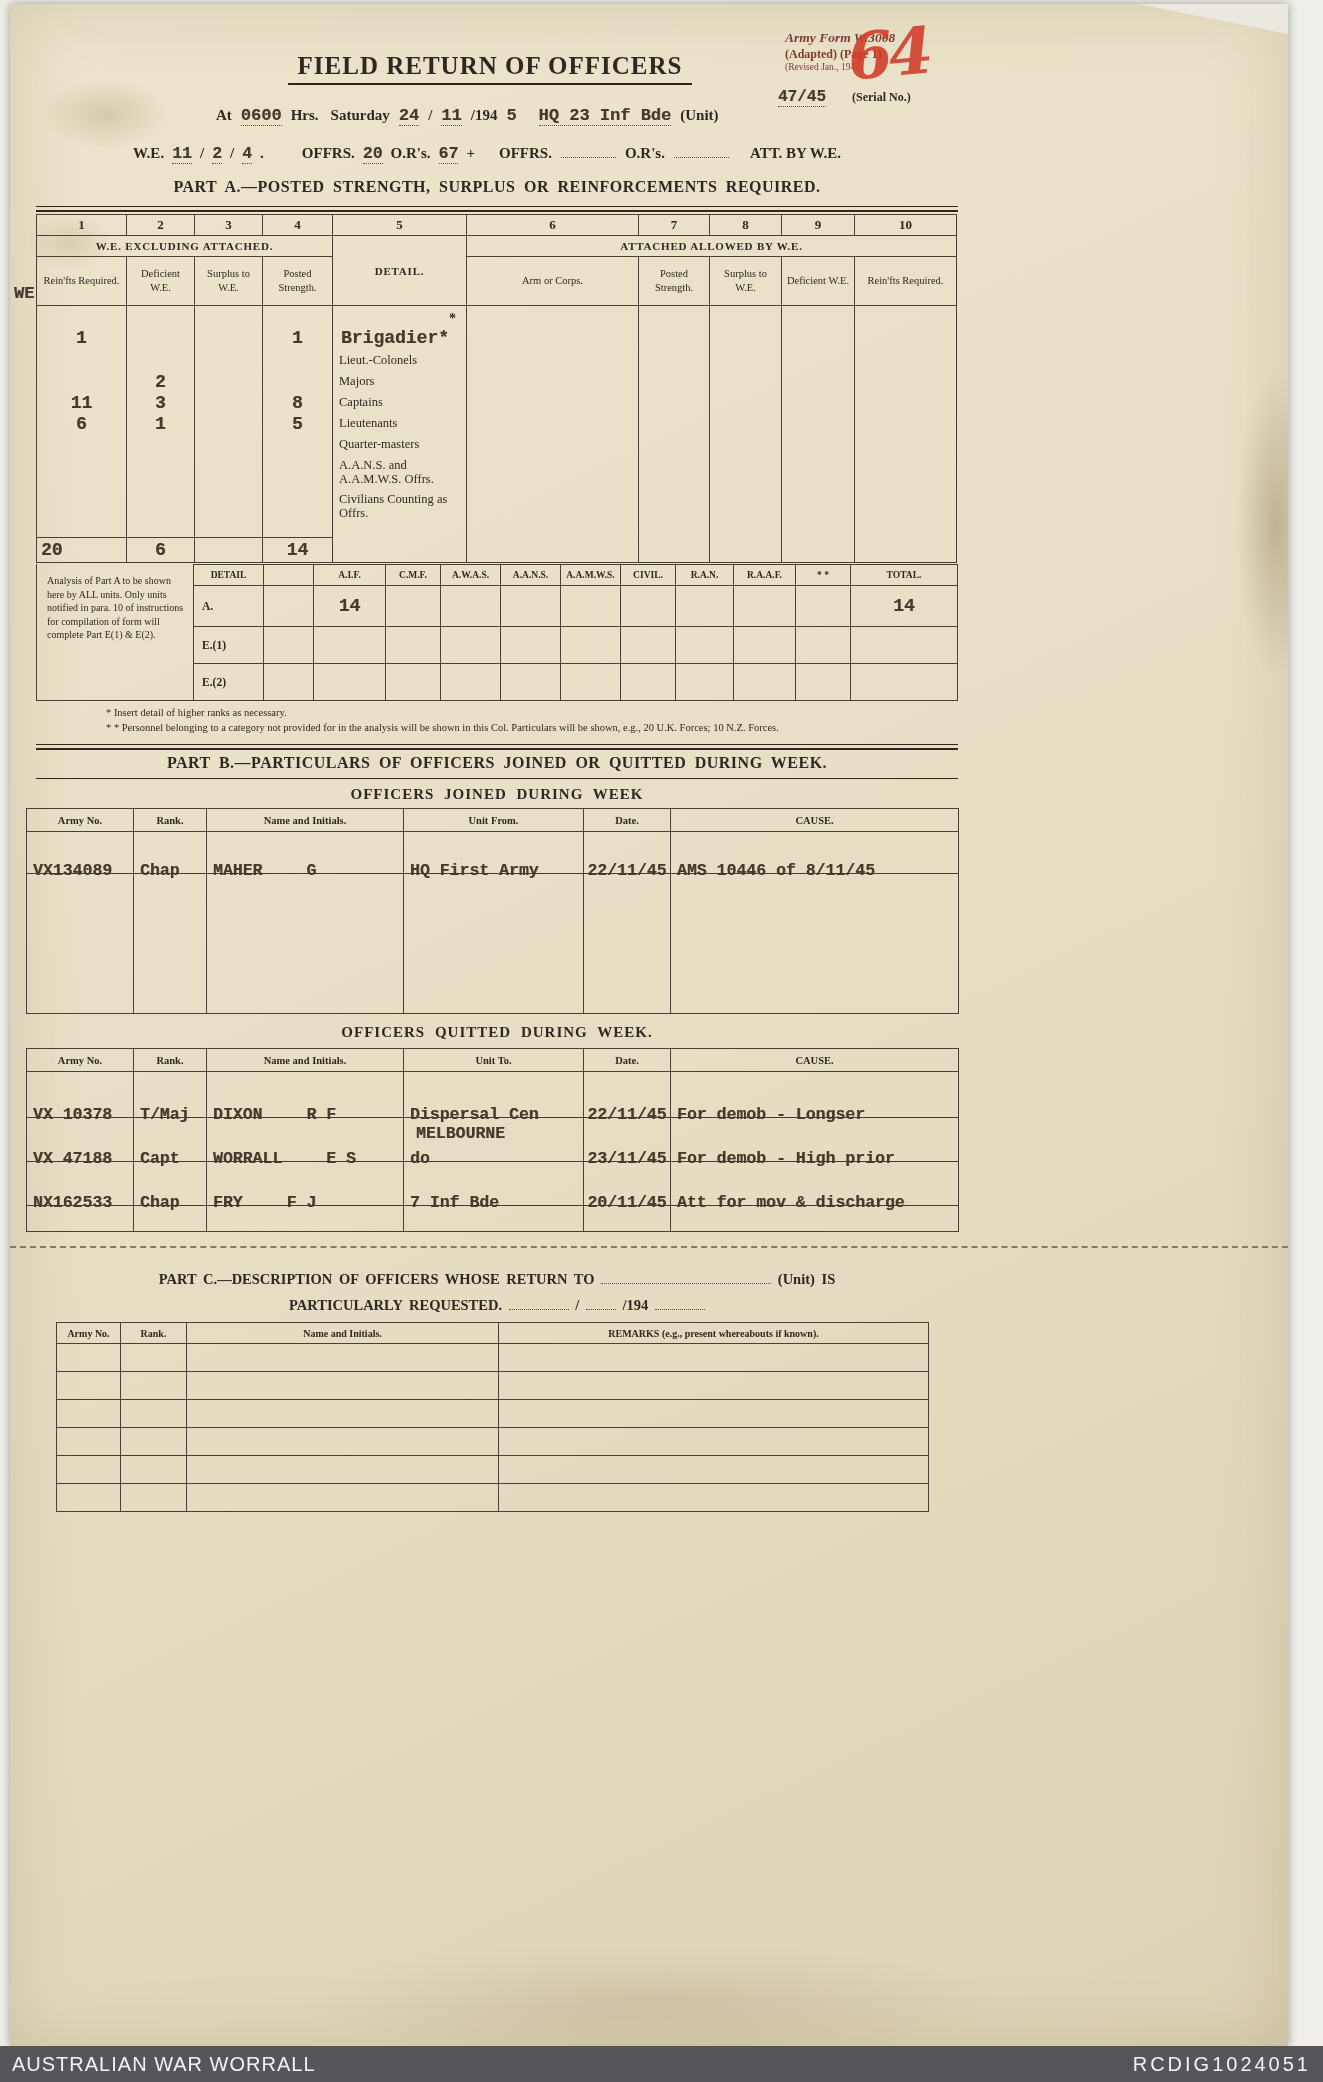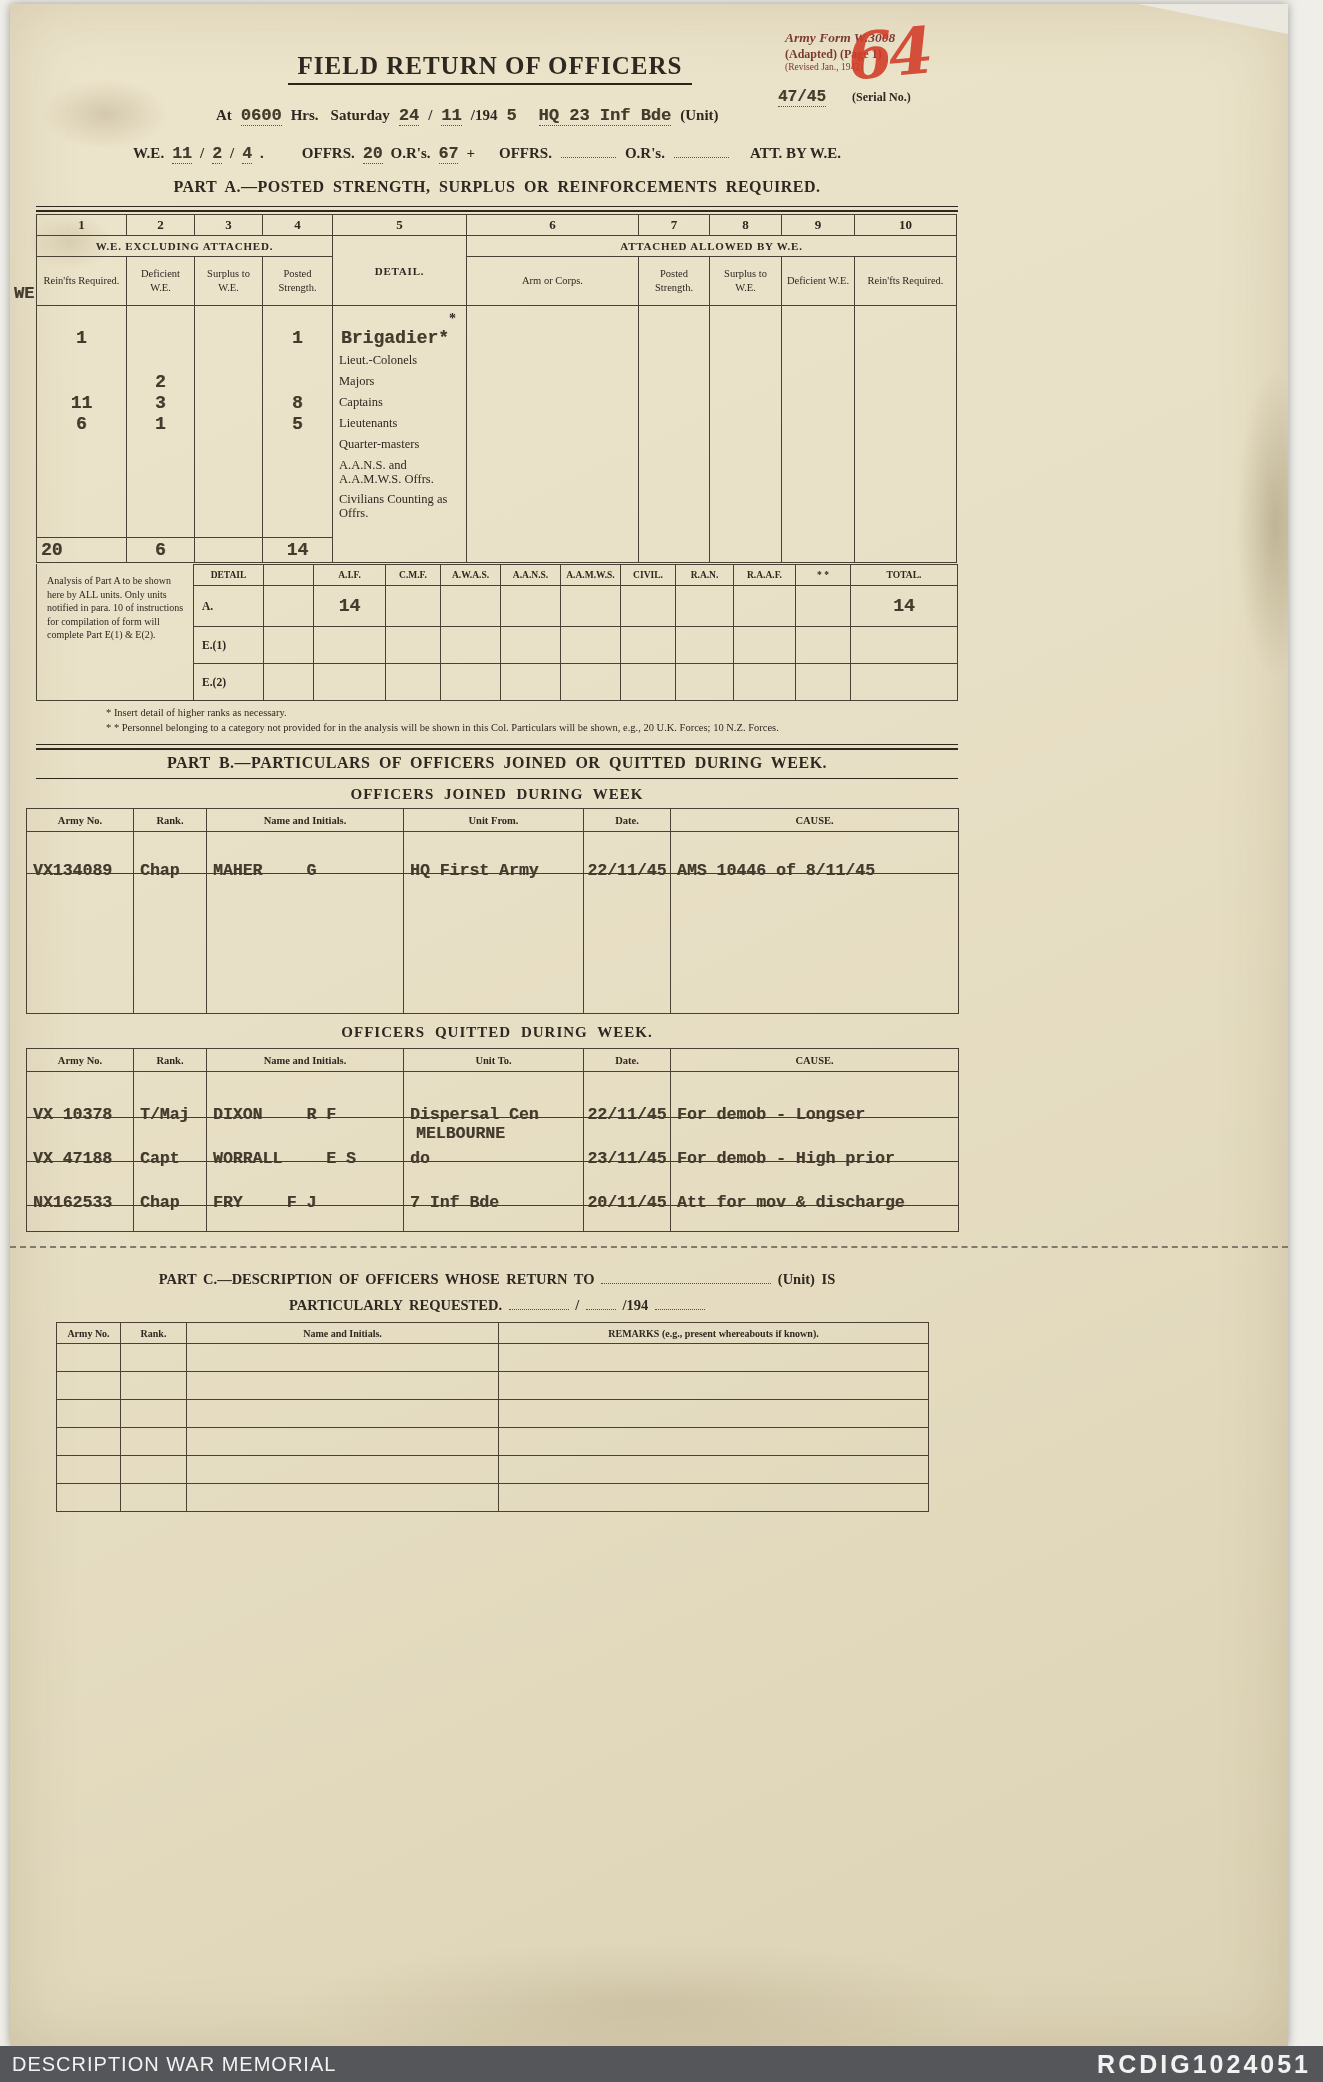--- a/index.html
+++ b/index.html
@@ -131,21 +131,21 @@
   .pct .ph td { border:1px solid #4a4034; height:20px; font-size:10px; font-weight:700; text-align:center; }
   .pct .pcr td { height:27px; border-top:0; }
 
   
   .site-footer {
     position:absolute; left:0; bottom:0; width:1323px; height:36px;
     background:#55565a; color:#f2f2f1; font-family:"Liberation Sans", sans-serif;
     display:flex; align-items:center; justify-content:space-between; padding:0 12px; box-sizing:border-box;
   }
   .site-footer .fl { font-size:20px; letter-spacing:1px; }
-  .site-footer .fr { font-size:25px; letter-spacing:3px;font-weight:bold; }
+  .site-footer .fr { font-size:20px; letter-spacing:3px; }
 </style>
 </head>
 <body>
 
 <div class="paper">
   <div class="tear"></div>
 
   <div class="form-ref">
     <div class="fr1">Army Form W.3008</div>
     <div class="fr2">(Adapted)  (Page 1)</div>
@@ -615,15 +615,15 @@
           <td></td>
           <td></td>
           <td></td>
           <td></td>
         </tr>
   </tbody>
     </table>
 </div>
 
 <div class="site-footer">
-  <span class="fl">DESCRIPTION WAR MEMORIAL</span>
+  <span class="fl">AUSTRALIAN WAR WORRALL</span>
   <span class="fr">RCDIG1024051</span>
 </div>
 
 </body></html>

